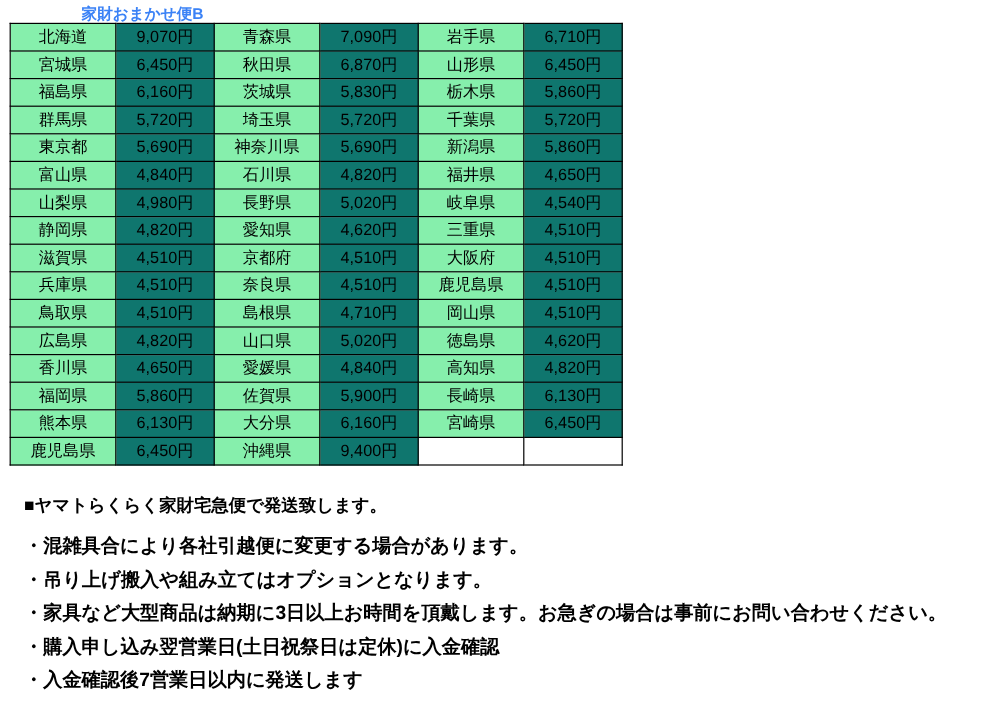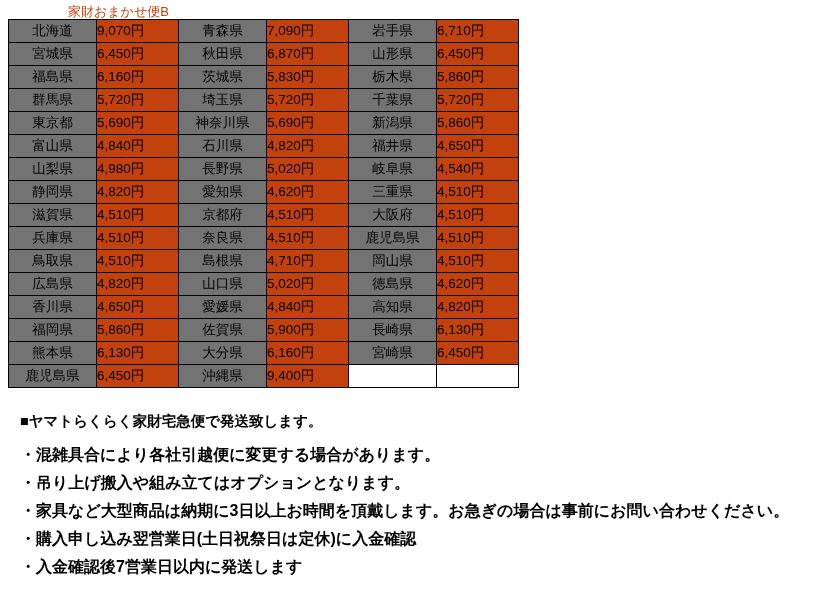--- a/index.html
+++ b/index.html
@@ -17,49 +17,49 @@
   .page {
     position: relative;
     width: 822px;
     height: 595px;
   }
   .title {
     position: absolute;
     left: 68px;
     top: 3px;
     font-size: 13px;
-    color: #c2410c;
-    font-weight: normal;
+    color: #3b82f6;
+    font-weight: bold;
     letter-spacing: 0px;
     white-space: nowrap;
   }
   table.fee-table {
     position: absolute;
     left: 8px;
     top: 19px;
     border-collapse: collapse;
     table-layout: fixed;
   }
   table.fee-table td {
     border: 1px solid #000000;
     height: 22px;
     font-size: 13.5px;
     padding: 0;
     vertical-align: middle;
   }
   td.pref {
     width: 87px;
     text-align: center;
-    background: #737373;
+    background: #86efac;
   }
   td.price {
     width: 81px;
-    text-align: left;
+    text-align: center;
     padding-right: 9px;
-    background: #c2410c;
+    background: #0f766e;
   }
   td.empty {
     background: #ffffff;
   }
   .notes {
     position: absolute;
     left: 20px;
     top: 412px;
     width: 800px;
   }

